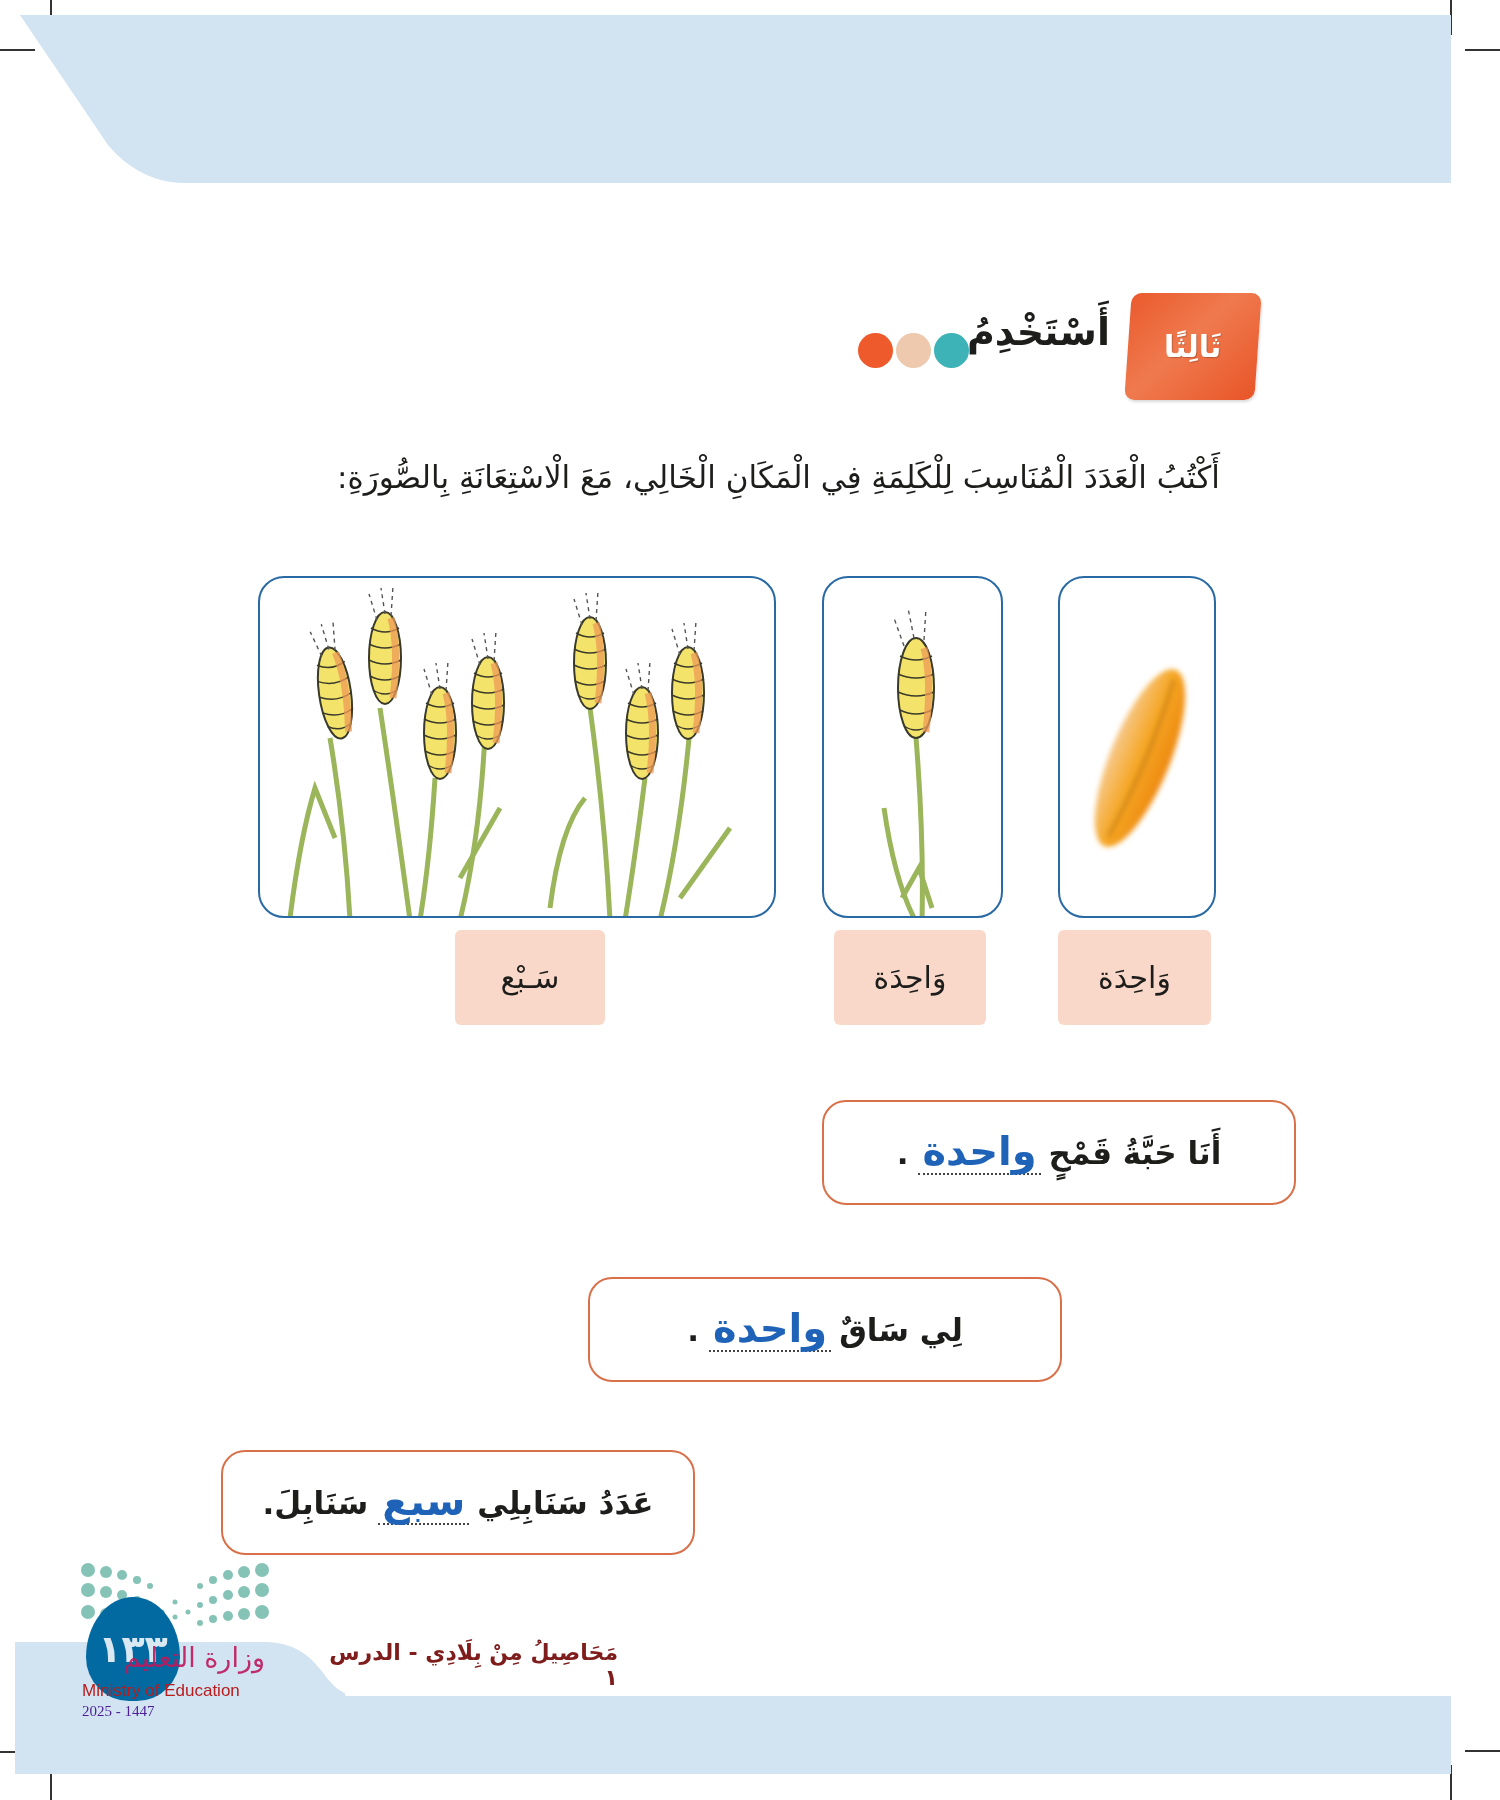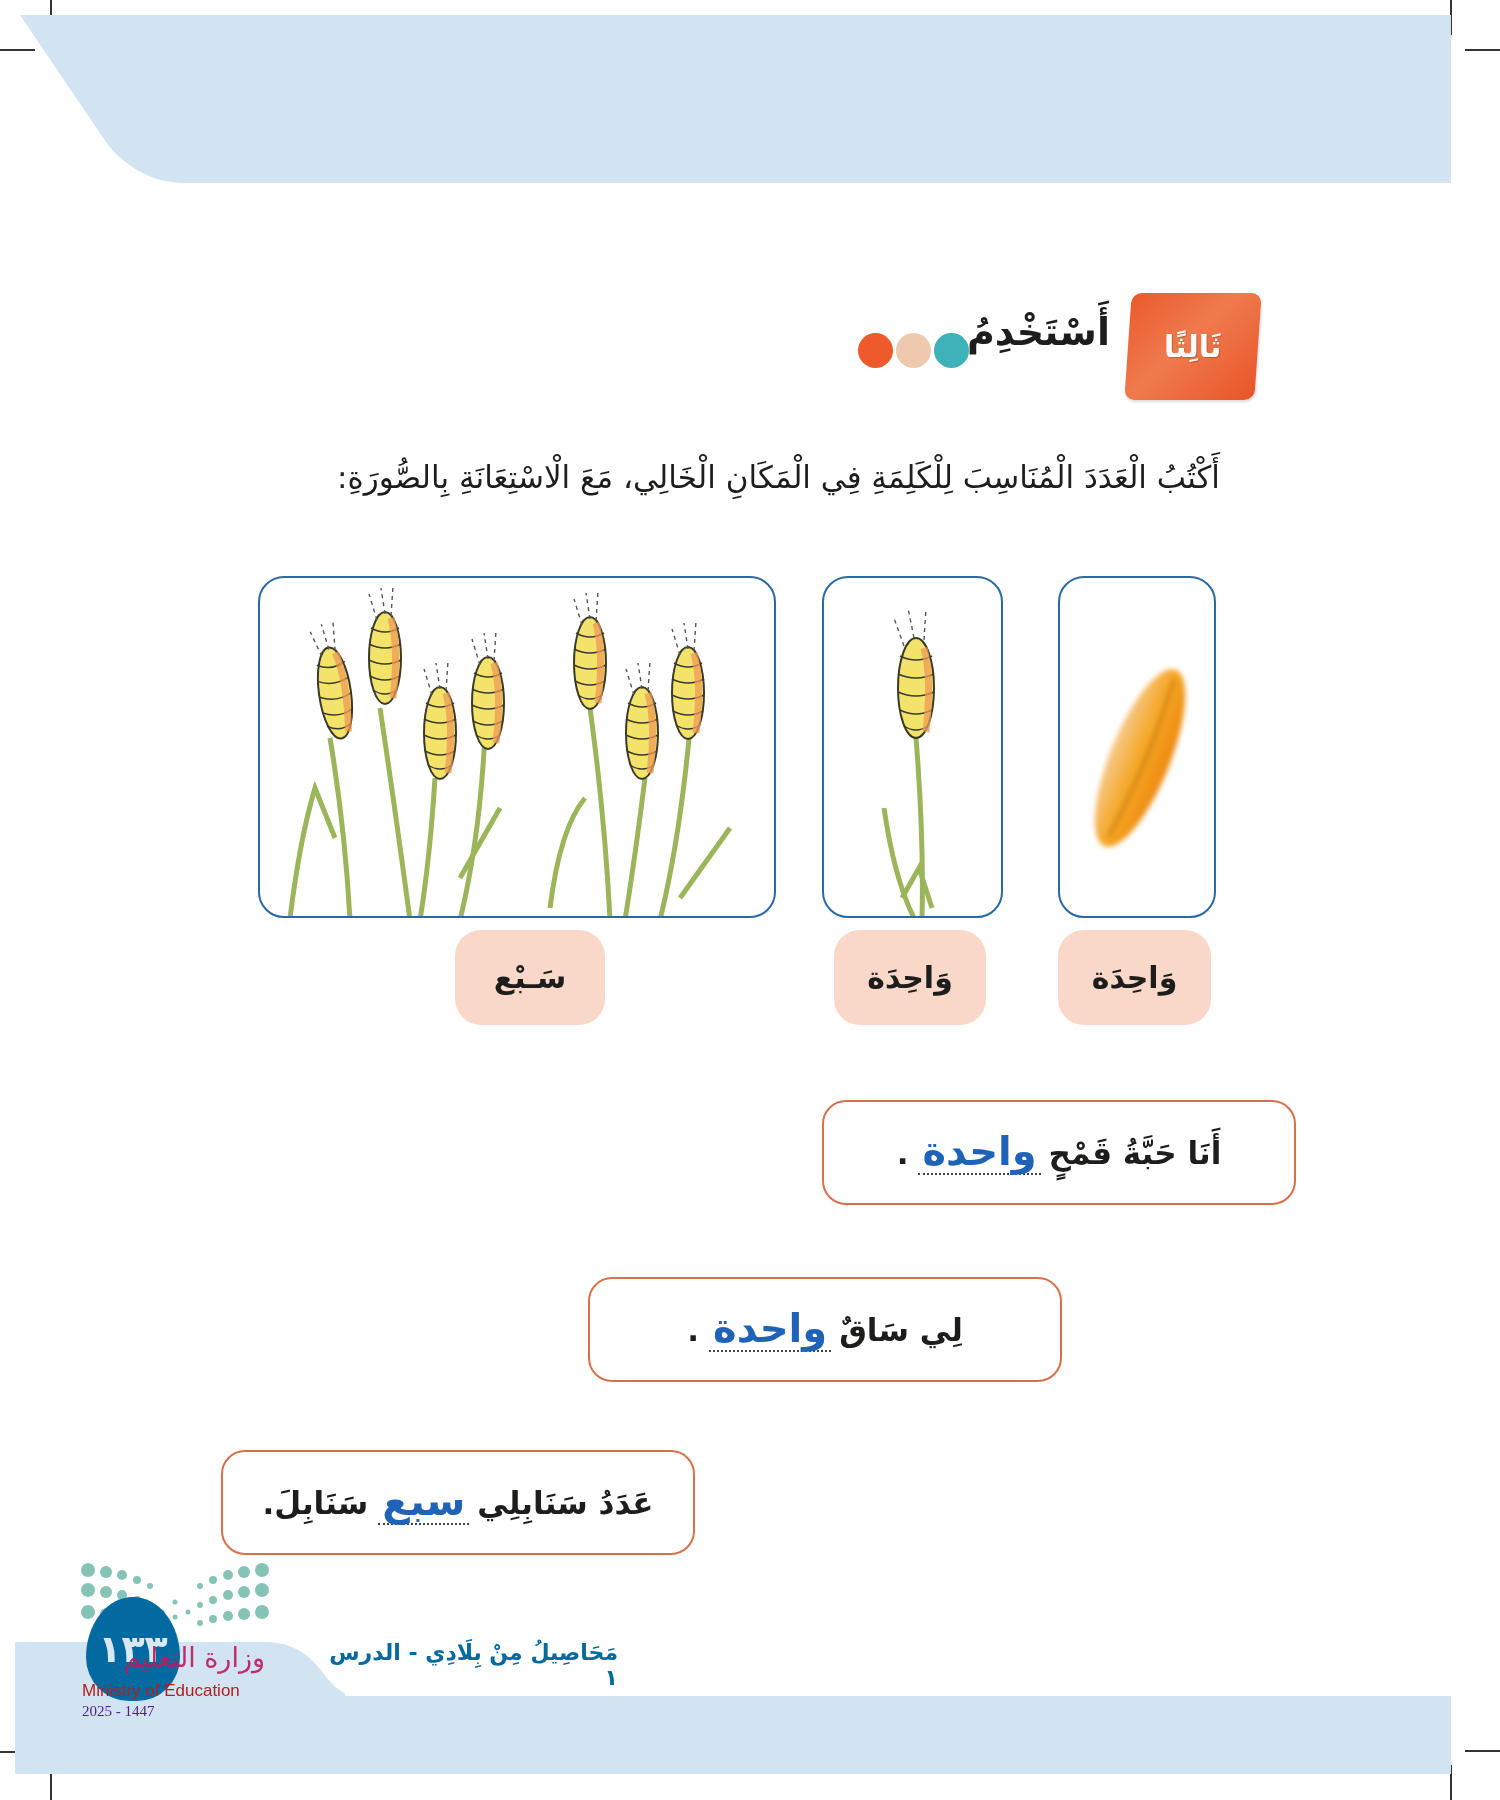--- a/index.html
+++ b/index.html
@@ -53,23 +53,23 @@
     direction: rtl; text-align: right;
     font-size: 31px; font-weight: normal; line-height: 44px;
   }
 
   
   .card {
     position: absolute; border: 2.5px solid #2a6aa4; border-radius: 26px;
     background: #fff; overflow: hidden;
   }
   .pill {
-    position: absolute; background: #f9d8c9; border-radius: 26px;
-    display: flex; align-items: center; justify-content: center;
-    font-size: 30px; font-weight: bold; direction: rtl;
+    position: absolute; background: #f9d8c9; border-radius: 6px;
+    display: flex; align-items: center; justify-content: center;
+    font-size: 30px; font-weight: normal; direction: rtl;
   }
 
   
   .sentence {
     position: absolute; width: 474px; height: 105px;
     border: 2.5px solid #d8704a; border-radius: 24px; background: #fff;
     display: flex; align-items: center; justify-content: center;
     direction: rtl; font-size: 31px; font-weight: bold;
   }
   .sentence .blank {
@@ -78,21 +78,21 @@
     height: 44px;
   }
   .sentence .answer {
     color: #1f63b8; font-size: 40px; font-weight: bold; line-height: 44px;
   }
   .sentence .period { margin-right: 2px; }
 
   
   .footer-title {
     position: absolute; left: 318px; top: 1640px; width: 300px;
-    direction: rtl; text-align: right; font-size: 22px; font-weight: bold; color: #0369a1;
+    direction: rtl; text-align: right; font-size: 22px; font-weight: bold; color: #7f1d1d;
   }
   .page-egg {
     position: absolute; left: 86px; top: 1597px; width: 94px; height: 104px;
     background: #0369a1; border-radius: 50% 50% 46% 46% / 58% 58% 42% 42%;
     display: flex; align-items: center; justify-content: center;
   }
   .page-egg span { color: #ffffff; font-size: 38px; font-weight: bold; opacity: 0.85; }
   .logo-dots { position: absolute; left: 80px; top: 1562px; width: 190px; height: 70px; }
   .ministry-ar {
     position: absolute; left: 80px; top: 1642px; width: 185px; text-align: right;

